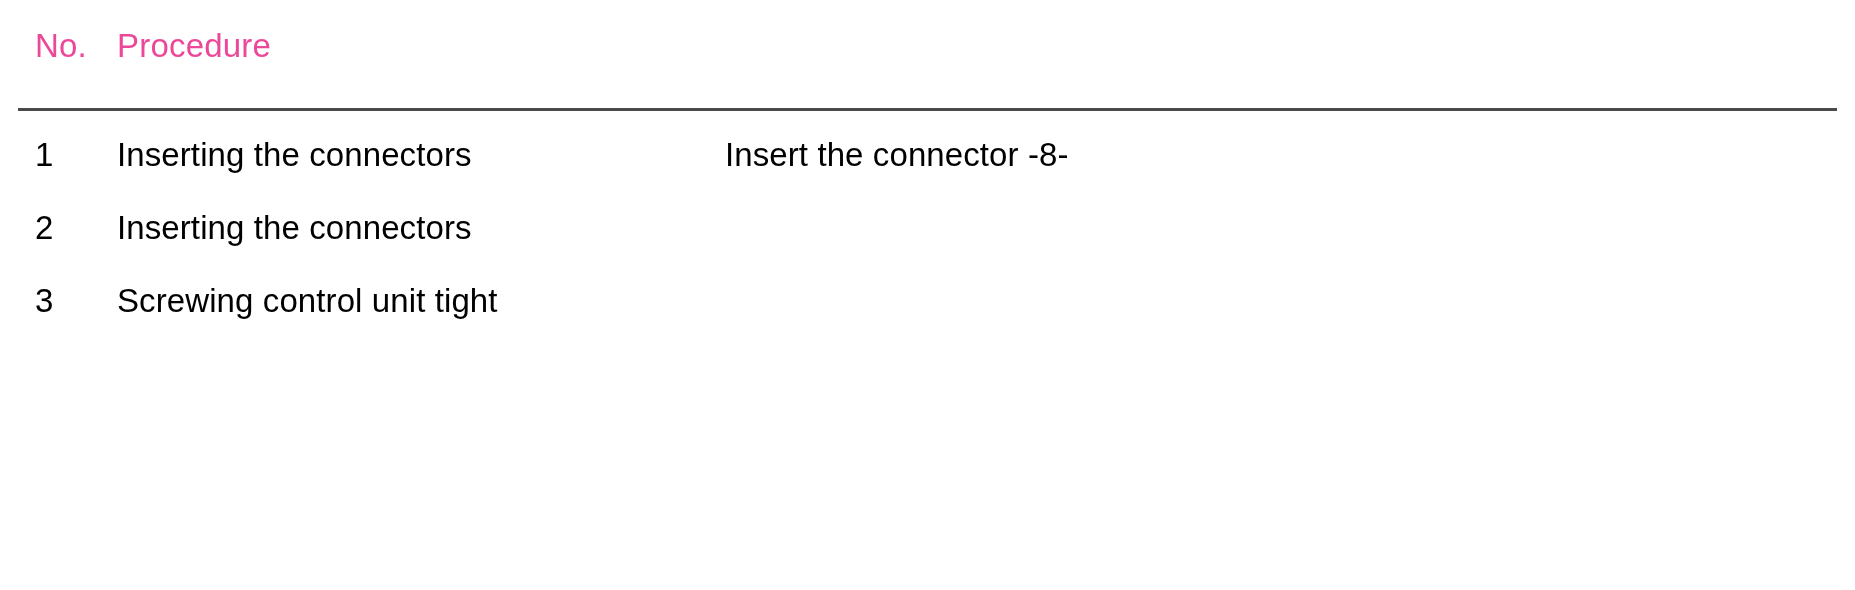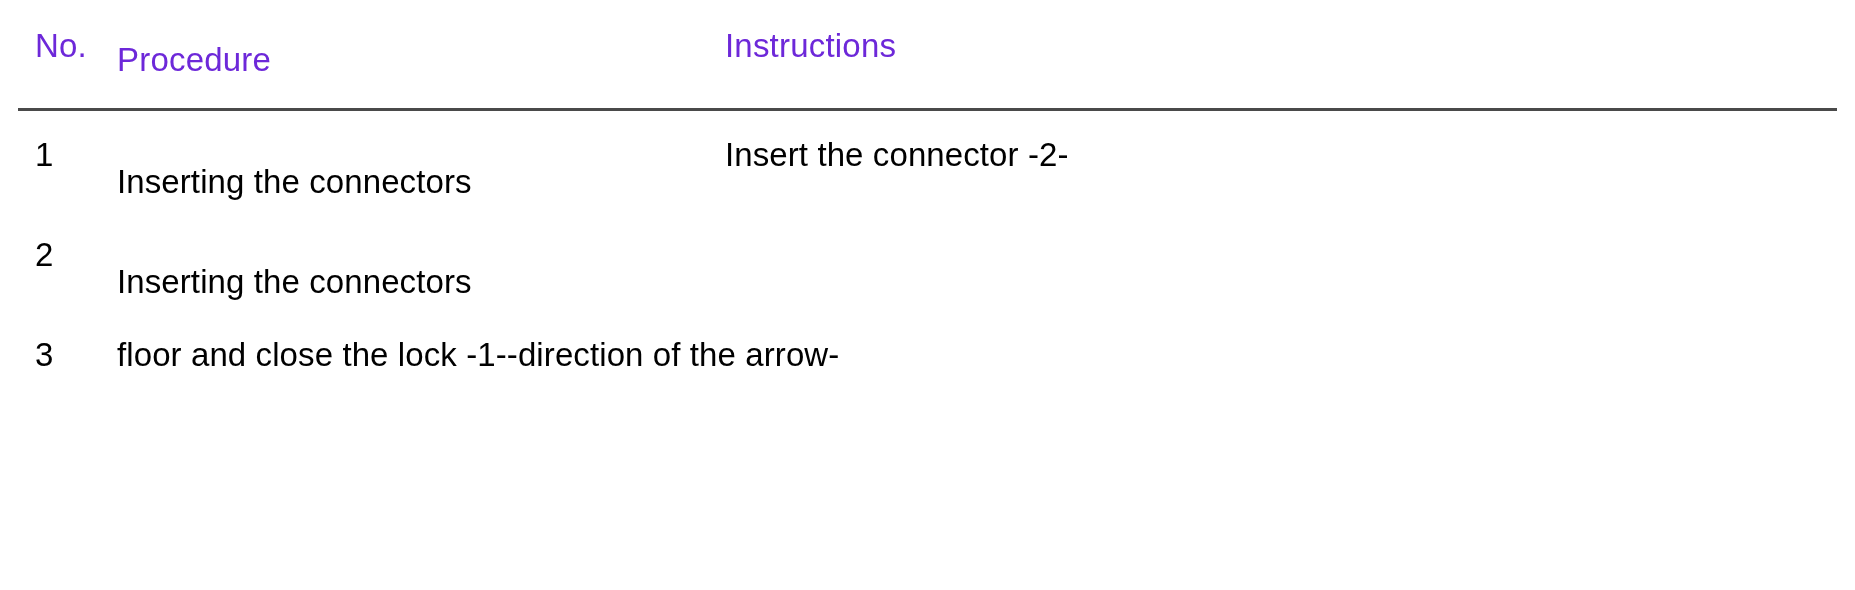--- a/index.html
+++ b/index.html
@@ -36,37 +36,36 @@
     width: 117px;
     flex: 0 0 117px;
     padding-left: 35px;
     box-sizing: border-box;
   }
   .col-proc {
     width: 608px;
     flex: 0 0 608px;
     padding-left: 0px;
     box-sizing: border-box;
-    margin-top: 27px;
   }
   .col-instr {
     flex: 1 1 auto;
     box-sizing: border-box;
     padding-right: 10px;
   }
   .header-row {
     height: 92px;
     align-items: center;
   }
   .header-cell {
     font-size: 33px;
     line-height: 38px;
     font-weight: 400;
     letter-spacing: 0.2px;
-    color: #6d28d9;
+    color: #ec4899;
     white-space: nowrap;
   }
   .rule {
     position: absolute;
     left: 18px;
     top: 108px;
     width: 1819px;
     height: 3px;
     background: #4a4a4a;
   }
@@ -98,44 +97,43 @@
 </head>
 <body>
 
 <div class="sheet">
 
   <div class="table">
 
     <div class="row header-row">
       <div class="col-no header-cell">No.</div>
       <div class="col-proc header-cell">Procedure</div>
-      <div class="col-instr header-cell">Instructions</div>
     </div>
 
     <div class="rule" style="background: rgb(74, 74, 74);"></div>
 
     <div class="body-rows">
 
       <div class="data-row">
         <div class="col-no cell nowrap">1</div>
         <div class="col-proc cell nowrap">Inserting the connectors</div>
         <div class="col-instr cell wrap">
-          <span class="instr-line">Insert the connector -2-</span>
+          <span class="instr-line">Insert the connector -8-</span>
         </div>
       </div>
 
       <div class="data-row">
         <div class="col-no cell nowrap">2</div>
         <div class="col-proc cell nowrap">Inserting the connectors</div>
       </div>
 
       <div class="data-row">
         <div class="col-no cell nowrap">3</div>
+        <div class="col-proc cell nowrap">Screwing control unit tight</div>
         <div class="col-instr cell wrap">
-          <span class="instr-line">floor and close the lock -1--direction of the arrow-</span>
         </div>
       </div>
 
       <div class="spacer-row"></div>
 
 
     </div>
   </div>
 </div>
 

